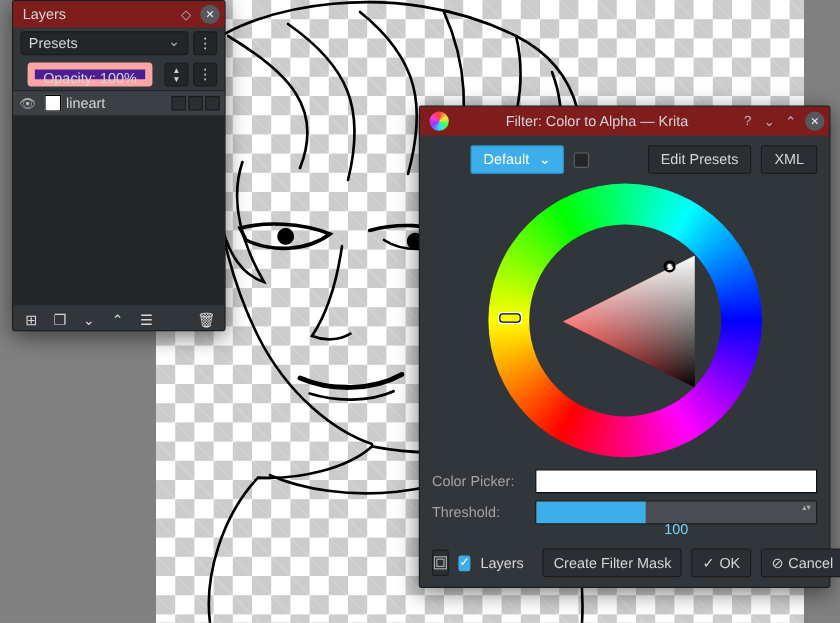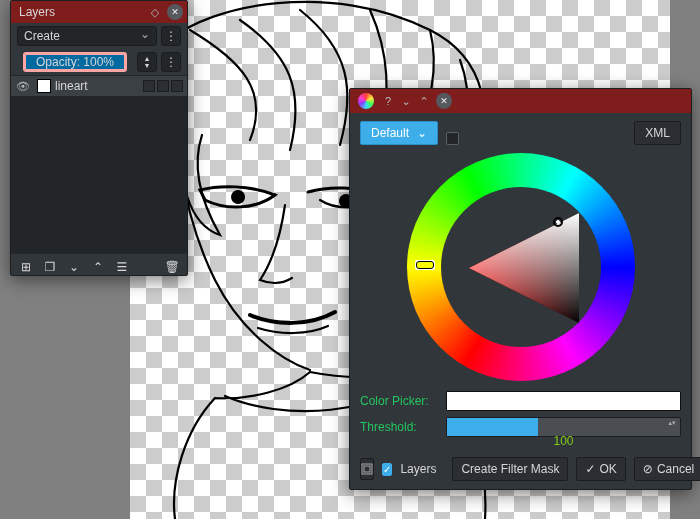--- a/index.html
+++ b/index.html
@@ -19,55 +19,55 @@
   .titlebar{display:flex;align-items:center;height:22px;padding:0 4px 0 8px;background:#7f1d1d;}
   .titlebar .t{flex:1;font-size:12px;}
   .icn{width:16px;height:16px;display:flex;align-items:center;justify-content:center;color:#b6b9bb;font-size:11px;}
   .icn+.icn{margin-left:2px;}
   .close{width:16px;height:16px;border-radius:8px;background:#55595d;display:flex;align-items:center;justify-content:center;margin-left:4px;}
   .close:after{content:"✕";font-size:9px;color:#eee;}
   .row{display:flex;align-items:center;padding:3px 6px;gap:4px;}
   .select{flex:1;height:20px;background:#232629;border:1px solid #1a1c1e;border-radius:3px;display:flex;align-items:center;justify-content:space-between;padding:0 6px;font-size:12px;}
   .select:after{content:"⌄";color:#aaa;font-size:12px;margin-top:-4px;}
   .sq{width:20px;height:20px;background:#232629;border:1px solid #1a1c1e;border-radius:3px;display:flex;align-items:center;justify-content:center;}
-  .opacity{margin:0 6px;height:20px;background:#0369a1;border:3px solid #fca5a5;border-radius:3px;display:flex;align-items:flex-start;justify-content:center;font-size:12px;position:relative;flex:1;}
+  .opacity{margin:0 6px;height:20px;background:#4c1d95;border:6px solid #fca5a5;border-radius:3px;display:flex;align-items:flex-start;justify-content:center;font-size:12px;position:relative;flex:1;}
   .layerRow{display:flex;align-items:center;height:22px;padding:0 4px;background:#3b4045;border-top:1px solid #24272a;border-bottom:1px solid #24272a;gap:4px;}
   .layerRow .nm{flex:1;font-size:12px;}
   .layerRow .ricons{display:flex;gap:2px;}
   .layerRow .ricons .mi{width:12px;height:12px;background:#2b2f33;border:1px solid #1a1c1e;}
   .layerBody{height:156px;background:#232629;}
   .bottomBar{display:flex;align-items:center;gap:6px;height:26px;padding:0 6px;border-top:1px solid #24272a;}
   .bb{width:18px;height:18px;display:flex;align-items:center;justify-content:center;}
   .spacer{flex:1;}
   
   .filter{left:349px;top:88px;width:343px;padding-bottom:8px;}
   .filter .titlebar{height:24px;}
   .logo{width:16px;height:16px;border-radius:8px;background:conic-gradient(#ff3b3b,#ffe23b,#3bff5a,#3bd8ff,#8a3bff,#ff3bd1,#ff3b3b);margin-right:6px;}
   .filter .body{padding:8px 10px 4px 10px;}
-  .frow{display:flex;align-items:flex-end;gap:8px;margin-bottom:8px;}
+  .frow{display:flex;align-items:center;gap:8px;margin-bottom:8px;margin-left:32px;}
   .btn{height:24px;padding:0 10px;background:#2b2f33;border:1px solid #1a1c1e;border-radius:2px;display:flex;align-items:center;justify-content:center;font-size:12px;white-space:nowrap;}
   .btn.blue{background:#3daee9;border-color:#2b8fc7;color:#fff;}
   .btn.blue:after{content:"⌄";margin-left:8px;font-size:12px;}
   .chk{width:13px;height:13px;border:1px solid #5b6065;border-radius:2px;background:#232629;}
   .chk.on{background:#3daee9;border-color:#3daee9;display:flex;align-items:center;justify-content:center;}
   .chk.on:after{content:"✓";font-size:10px;color:#fff;}
   .wheelWrap{width:228px;height:228px;margin:0 auto 10px auto;position:relative;}
   .ring{position:absolute;inset:0;border-radius:50%;background:conic-gradient(from 90deg,#00f,#f0f,#f00,#ff0,#0f0,#0ff,#00f);}
   .ring:after{content:"";position:absolute;inset:34px;border-radius:50%;background:#31363b;}
   .tri{position:absolute;left:62px;top:60px;}
   .hueMark{position:absolute;left:8px;top:107px;width:20px;height:10px;border:2px solid #fff;border-radius:2px;}
   .hueMark:after{content:"";position:absolute;inset:-1px;border:1px solid #000;border-radius:3px;}
   .svDot{position:absolute;left:146px;top:64px;width:10px;height:10px;border-radius:5px;border:2px solid #000;}
   .svDot:after{content:"";position:absolute;inset:1px;border-radius:50%;border:1px solid #fff;background:#fff;}
   .field{display:flex;align-items:center;gap:8px;margin:6px 0;}
-  .field .lbl{width:78px;color:#22c55e;font-size:12px;}
+  .field .lbl{width:78px;color:#a3a3a3;font-size:12px;}
   .swatch{flex:1;height:20px;background:#fff;border:1px solid #0f0f10;border-radius:1px;}
   .thresh{flex:1;height:20px;background:#4a4e52;border:1px solid #1a1c1e;border-radius:2px;position:relative;display:flex;align-items:center;justify-content:center;font-size:12px;}
   .thresh .fill{position:absolute;left:0;top:0;bottom:0;width:39%;background:#3daee9;}
-  .thresh span{position:relative;color:#84cc16;margin-top:28px;}
+  .thresh span{position:relative;color:#7dd3fc;margin-top:28px;}
   .thresh .step{position:absolute;right:2px;top:1px;bottom:1px;width:12px;display:flex;flex-direction:column;font-size:7px;color:#aaa;justify-content:space-between;align-items:center;}
   .footer{display:flex;align-items:center;gap:8px;margin-top:10px;padding:0 10px;}
   .footer .btn{padding:0 8px;text-align:center;}
   .mini{width:22px;height:22px;border:1px solid #1a1c1e;border-radius:2px;background:#2b2f33;display:flex;align-items:center;justify-content:center;}
   .mini svg{display:block}
 </style>
 </head>
 <body>
 
 <div class="canvas">
@@ -100,21 +100,21 @@
 </div>
 
 <div class="panel layers">
   <div class="titlebar">
     <span class="t">Layers</span>
     <span class="icn">◇</span>
     <span class="close"></span>
   </div>
   <div class="row">
     <div class="select">
-      <span>Create</span>
+      <span>Presets</span>
     </div>
     <div class="sq">⋮</div>
   </div>
   <div class="row">
     <div class="opacity">
       <span>Opacity:  100%</span>
     </div>
     <div class="sq" style="font-size:8px;flex-direction:column;line-height:7px">▴<br>▾</div>
     <div class="sq">⋮</div>
   </div>
@@ -136,32 +136,36 @@
     <span class="bb">⌃</span>
     <span class="bb">☰</span>
     <span class="spacer"></span>
     <span class="bb">🗑</span>
   </div>
 </div>
 
 <div class="panel filter">
   <div class="titlebar">
     <span class="logo"></span>
+    <span class="t" style="text-align:center">Filter: Color to Alpha — Krita</span>
     <span class="icn">?</span>
     <span class="icn">⌄</span>
     <span class="icn">⌃</span>
     <span class="close"></span>
   </div>
   <div class="body">
     <div class="frow">
       <div class="btn blue" style="width:78px;justify-content:space-between">
         <span>Default</span>
       </div>
       <span class="chk"></span>
       <span class="spacer"></span>
+      <div class="btn">
+          <span>Edit Presets</span>
+        </div>
       <div class="btn">
           <span>XML</span>
         </div>
     </div>
 
     <div class="wheelWrap">
       <div class="ring"></div>
       <svg class="tri" width="120" height="110">
         <defs>
           <linearGradient id="gR" x1="0" y1="0" x2="1" y2="0">

